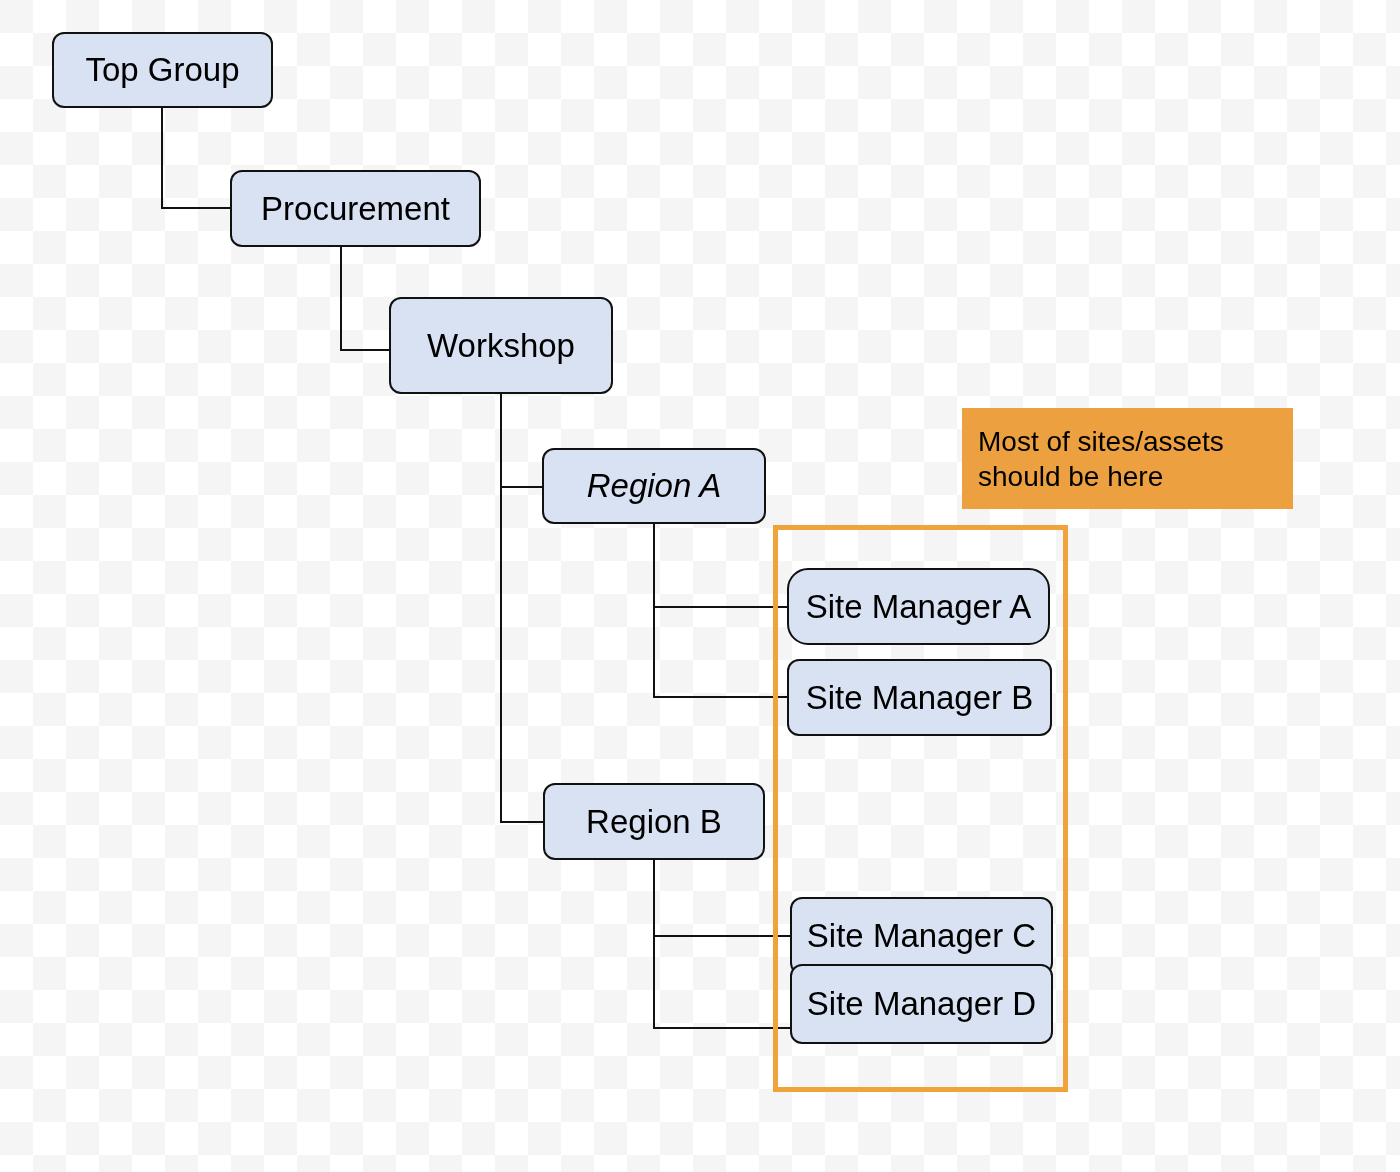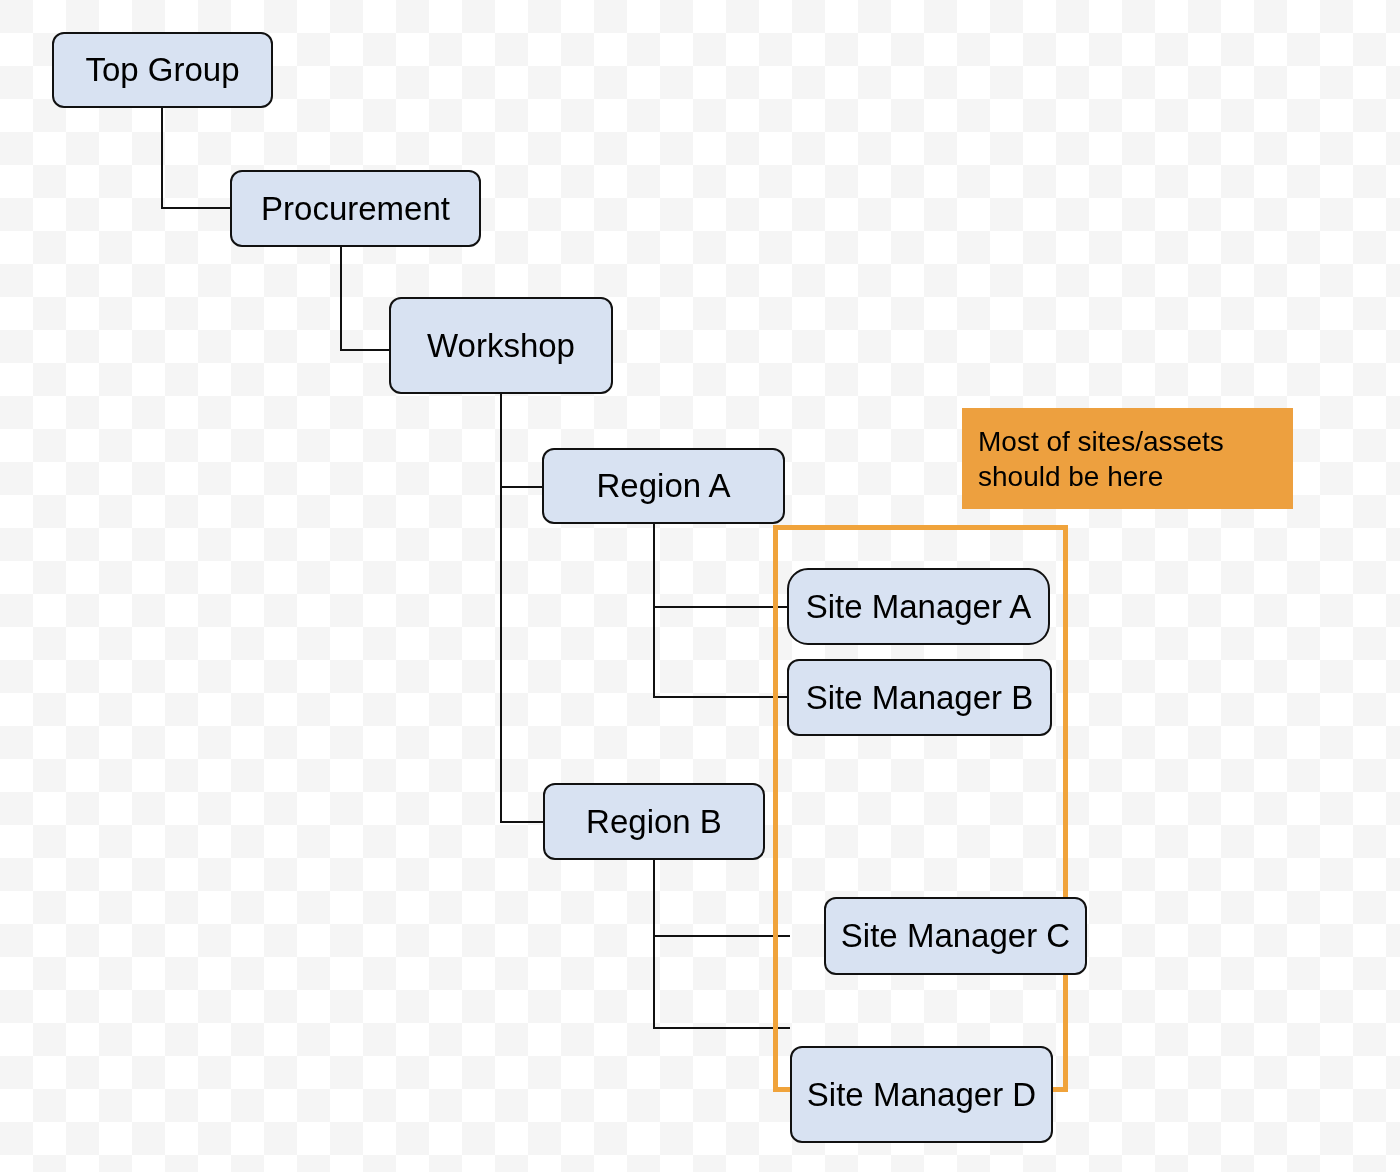--- a/index.html
+++ b/index.html
@@ -91,25 +91,25 @@
   <div class="note">
     <span>Most of sites/assets should be here</span>
   </div>
 
   <div class="node" style="left:52px; top:32px; width:221px; height:76px;">Top Group</div>
 
   <div class="node" style="left:230px; top:170px; width:251px; height:77px;">Procurement</div>
 
   <div class="node" style="left:389px; top:297px; width:224px; height:97px;">Workshop</div>
 
-  <div class="node" style="left:542px; top:448px; width:243px; height:76px;">Region A</div>
+  <div class="node" style="left:542px; top:448px; width:224px; height:76px;font-style:italic;">Region A</div>
 
   <div class="node" style="left:543px; top:783px; width:222px; height:77px;">Region B</div>
 
   <div class="node" style="left:787px; top:568px; width:263px; height:77px;border-radius:21px;">Site Manager A</div>
 
   <div class="node" style="left:787px; top:659px; width:265px; height:77px;">Site Manager B</div>
 
-  <div class="node" style="left:824px; top:897px; width:263px; height:78px;">Site Manager C</div>
+  <div class="node" style="left:790px; top:897px; width:263px; height:78px;">Site Manager C</div>
 
-  <div class="node" style="left:790px; top:1046px; width:263px; height:97px;">Site Manager D</div>
+  <div class="node" style="left:790px; top:964px; width:263px; height:80px;">Site Manager D</div>
 
 </div>
 
 </body></html>

